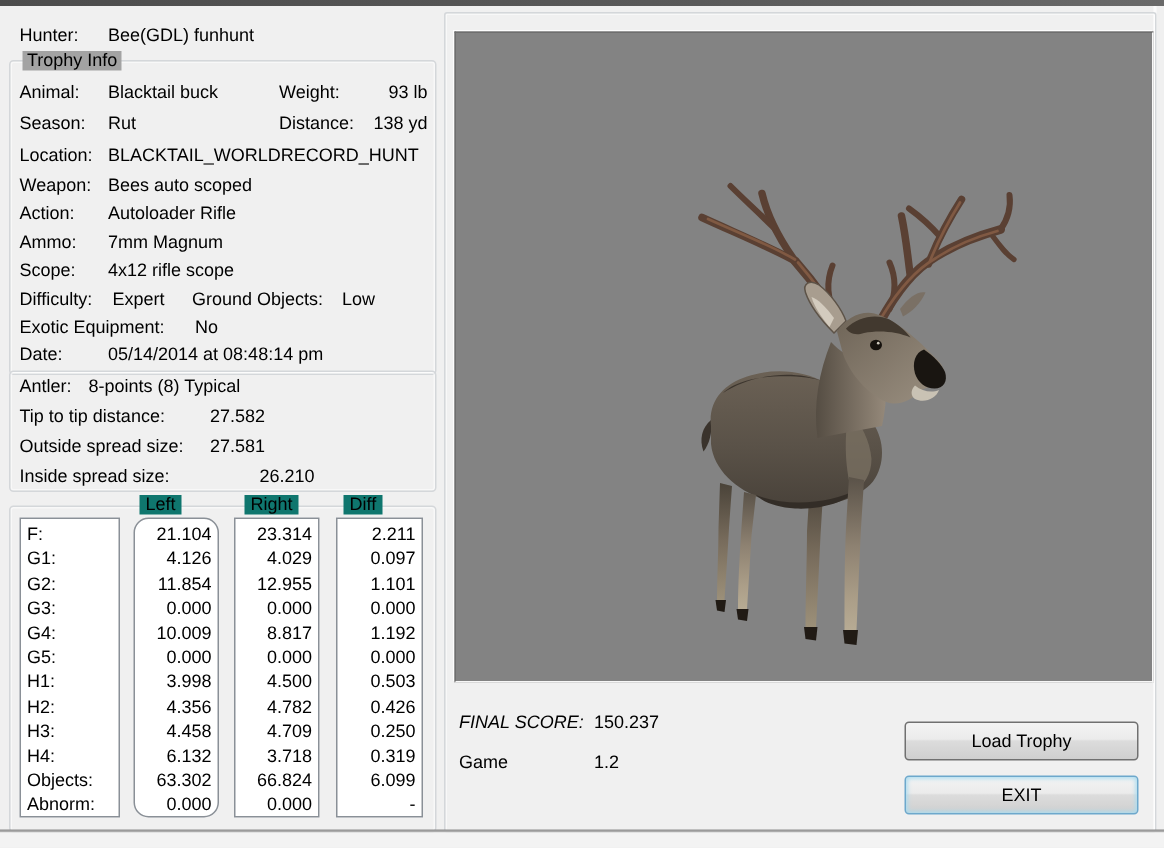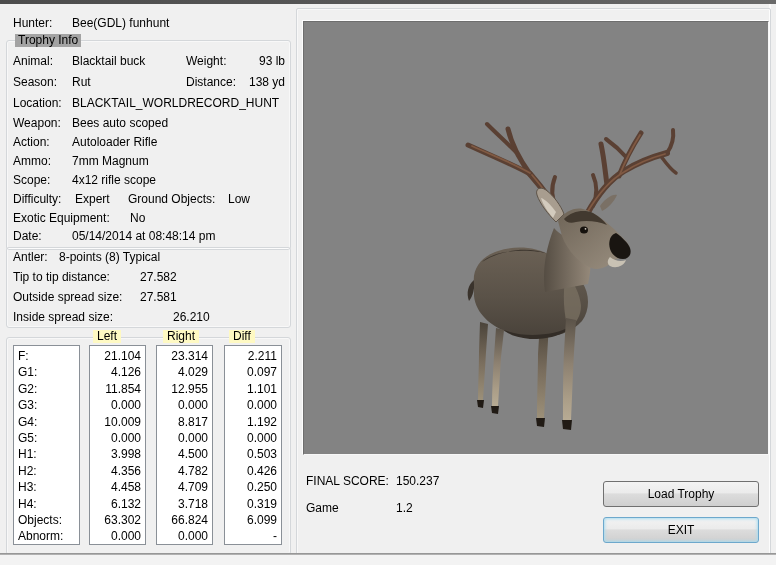--- a/index.html
+++ b/index.html
@@ -20,21 +20,21 @@
   .rt{text-align:right;}
 
   .groupbox{position:absolute;border:1px solid #d4d7da;border-radius:3px;
     box-shadow:inset 0 0 0 1px rgba(255,255,255,.55);}
   .gb-title{position:absolute;top:-7px;left:8px;background:#a3a3a3;padding:0 3px;line-height:13px;}
 
   .listbox{position:absolute;background:#fff;border:1px solid #8a9097;
     padding-top:2px;box-sizing:border-box;overflow:hidden;}
   .mcell{height:16.4px;line-height:16.4px;text-align:right;padding-right:4px;overflow:hidden;}
   .mcell.mlabel{text-align:left;padding-left:4px;padding-right:0;}
-  .colhdr{position:absolute;top:330px;background:#fef9c3;padding:0 4px;line-height:13px;}
+  .colhdr{position:absolute;top:330px;background:#0f766e;padding:0 4px;line-height:13px;}
 
   #preview{position:absolute;left:303px;top:21px;width:464px;height:432px;
     border:1px solid;border-color:#6e6e6e #f7f7f7 #f7f7f7 #6e6e6e;
     box-shadow:-1px -1px 0 #fdfdfd;background:#838383;}
   #preview svg{display:block;width:100%;height:100%;}
 
   .btn{position:absolute;left:603px;width:156px;height:26px;box-sizing:border-box;
     border:1px solid #707070;border-radius:3px;cursor:pointer;
     background:linear-gradient(#f3f3f3 0%,#ebebeb 45%,#dcdcdc 50%,#cfcfcf 100%);
     font-family:"Liberation Sans","DejaVu Sans",sans-serif;font-size:12px;color:#000;
@@ -114,21 +114,21 @@
       <div class="mcell mlabel">G3:</div>
       <div class="mcell mlabel">G4:</div>
       <div class="mcell mlabel">G5:</div>
       <div class="mcell mlabel">H1:</div>
       <div class="mcell mlabel">H2:</div>
       <div class="mcell mlabel">H3:</div>
       <div class="mcell mlabel">H4:</div>
       <div class="mcell mlabel">Objects:</div>
       <div class="mcell mlabel">Abnorm:</div>
     </div>
-  <div class="listbox" style="left:89px;top:345px;width:57px;height:200px;">
+  <div class="listbox" style="left:89px;top:345px;width:57px;height:200px;border-radius:10px;">
       <div class="mcell">21.104</div>
       <div class="mcell">4.126</div>
       <div class="mcell">11.854</div>
       <div class="mcell">0.000</div>
       <div class="mcell">10.009</div>
       <div class="mcell">0.000</div>
       <div class="mcell">3.998</div>
       <div class="mcell">4.356</div>
       <div class="mcell">4.458</div>
       <div class="mcell">6.132</div>
@@ -241,21 +241,21 @@
 
       <path d="M254,199 C260,190 270,185 279,187 C290,190 300,198 310,207 L322,219 C327,225 327,231 321,234 L310,238 C304,245 295,249 287,246 C275,241 263,228 258,214 Z" fill="url(#headGrad)"></path>
       <path d="M260,197 C268,189 280,187 289,191 C296,195 300,199 303,203 C294,199 282,198 272,200 C266,202 262,200 260,197 Z" fill="#42392f"></path>
       <ellipse cx="280" cy="208" rx="4" ry="3.5" fill="#15110d"></ellipse>
       <circle cx="281.5" cy="206.8" r=".9" fill="#cfc9bd"></circle>
       <path d="M312,211 C318,215 324,221 326,226 C328,232 325,237 319,237 C313,237 308,233 306,227 C304,220 306,213 312,211 Z" fill="#191511"></path>
       <path d="M306,235 C311,239 317,240 322,238 C320,244 312,247 306,244 C303,242 303,238 306,235 Z" fill="#c9c2b4"></path>
     </svg>
   </div>
 
-  <span class="lbl" style="left:306px;top:475px;">FINAL SCORE:</span>
+  <span class="lbl" style="left:306px;top:475px;font-style:italic;">FINAL SCORE:</span>
   <span class="lbl" style="left:396px;top:475px;">150.237</span>
   <span class="lbl" style="left:306px;top:502px;">Game</span>
   <span class="lbl" style="left:396px;top:502px;">1.2</span>
 
   <button class="btn" style="top:481px;">Load Trophy</button>
   <button class="btn focused" style="top:517px;">EXIT</button>
 
   <div class="bottomline"></div>
   <div class="bottompad"></div>
 </div>

